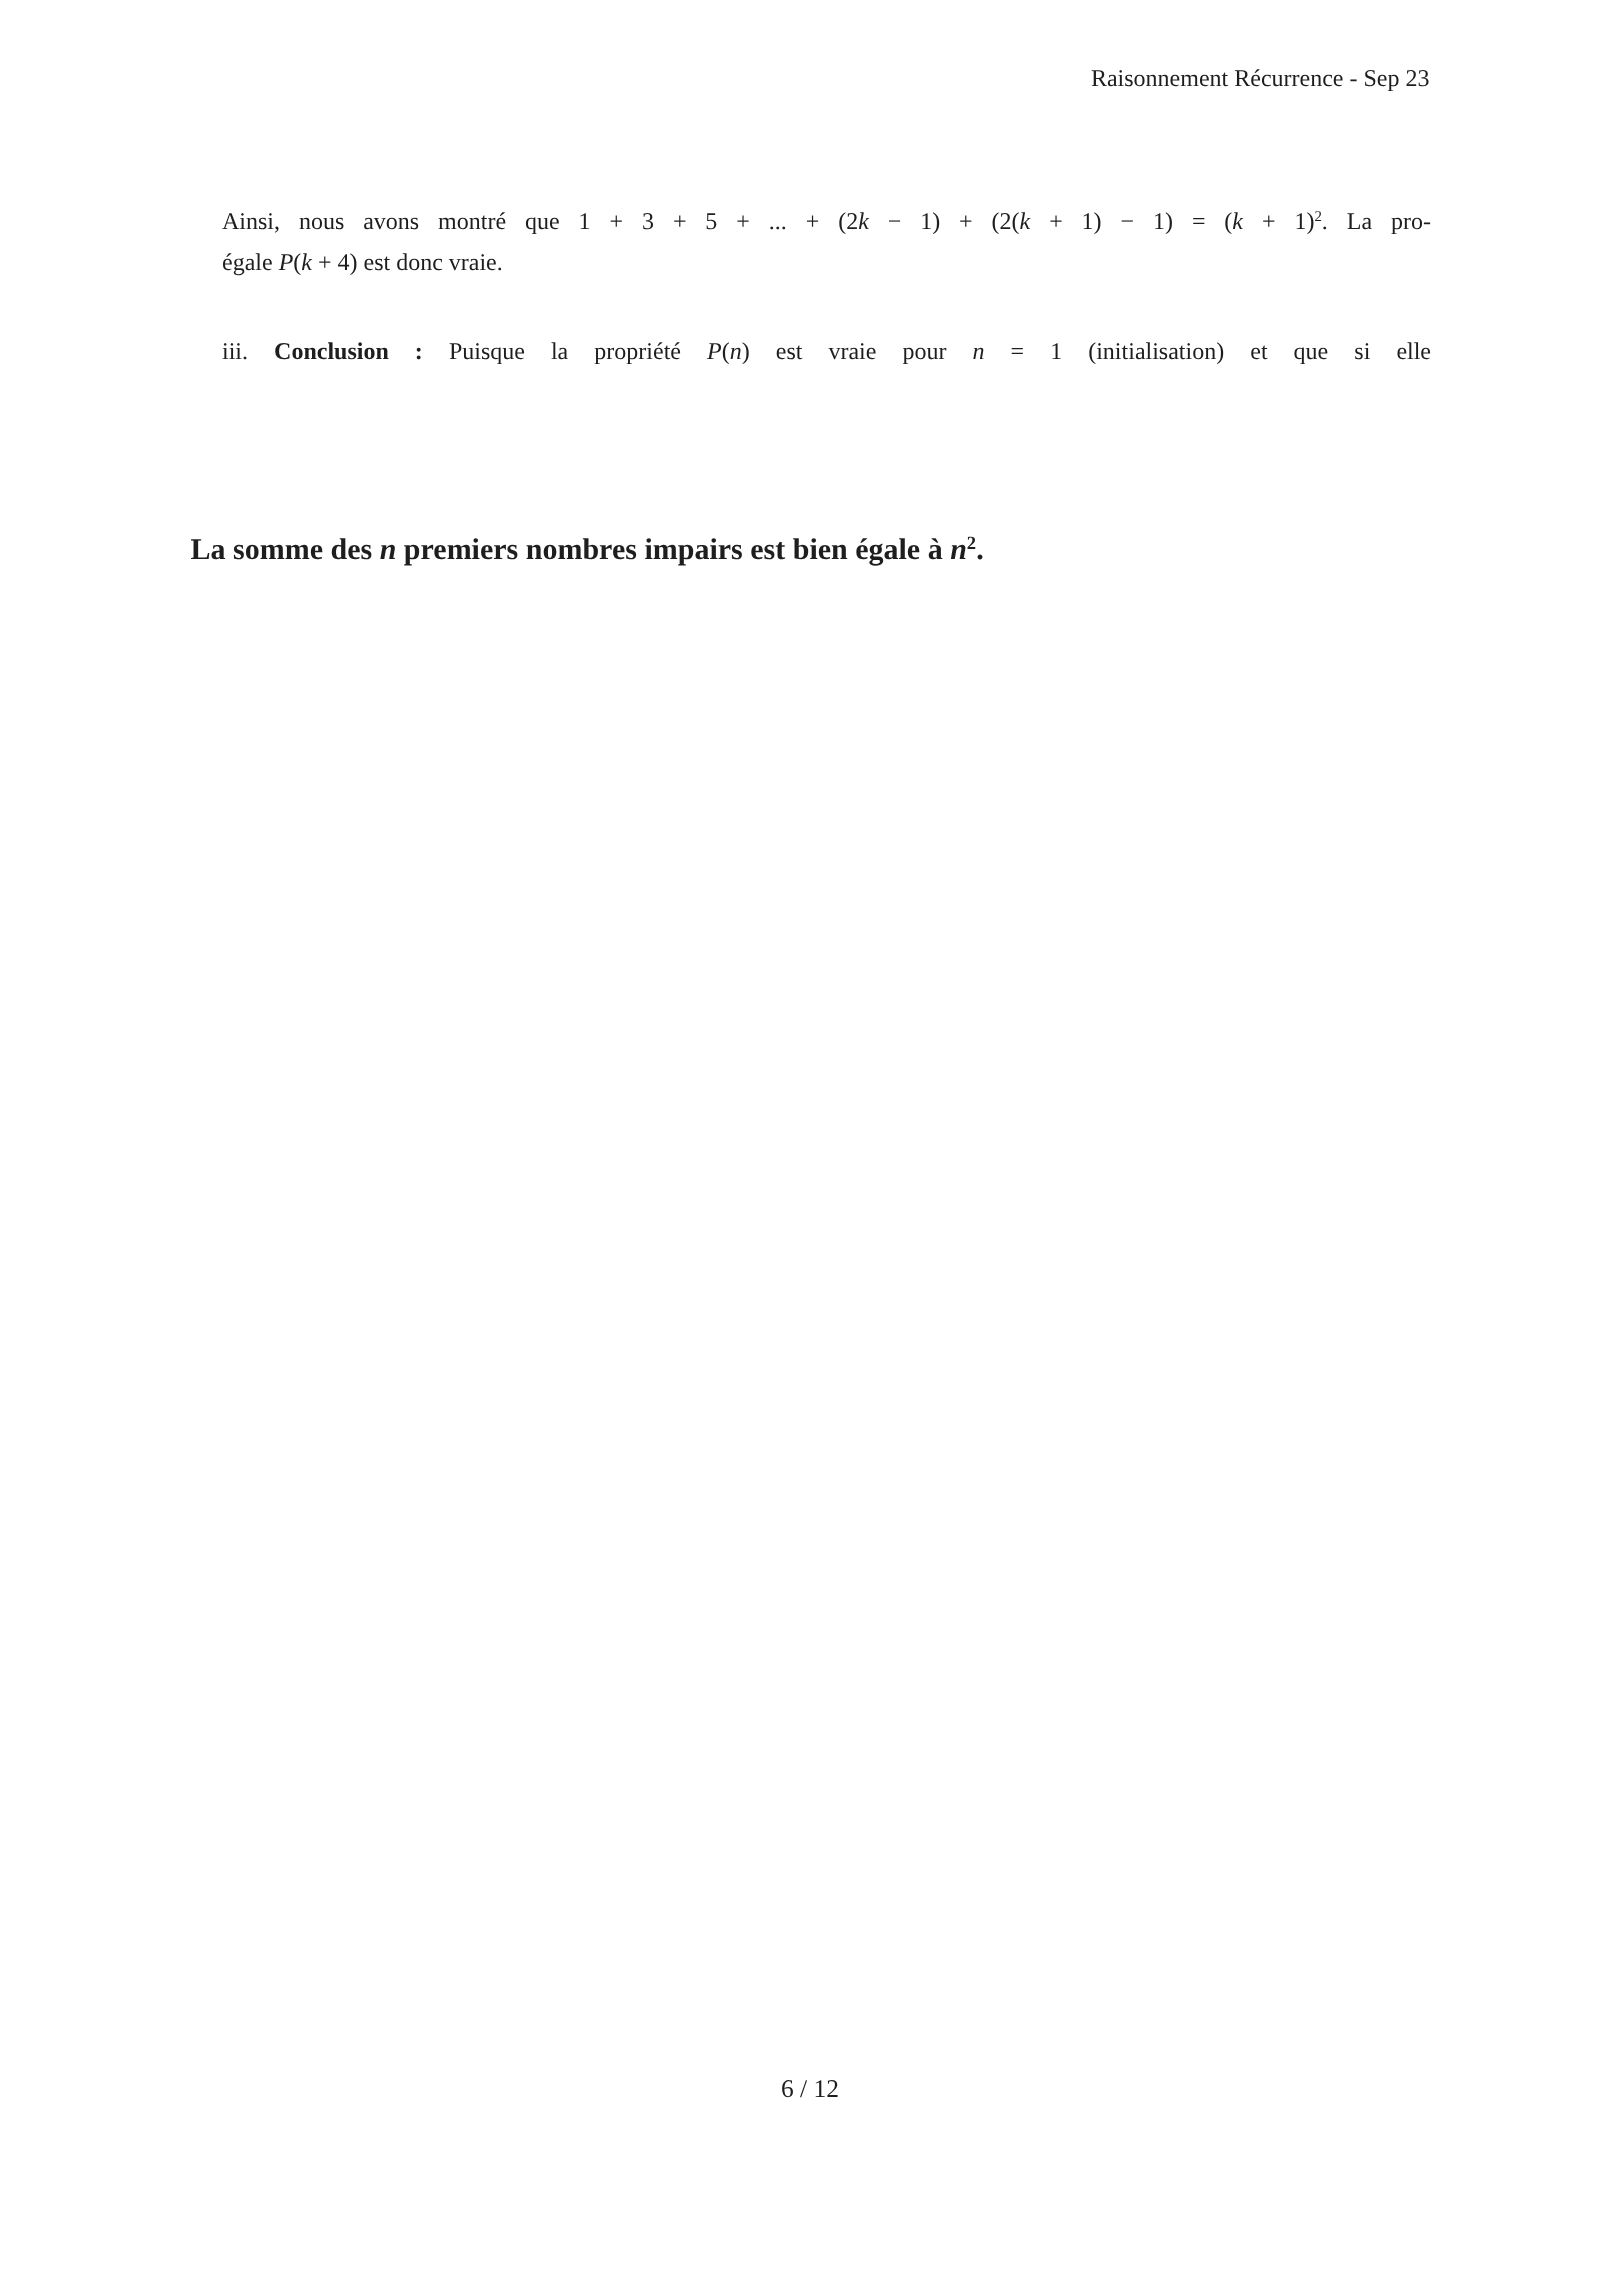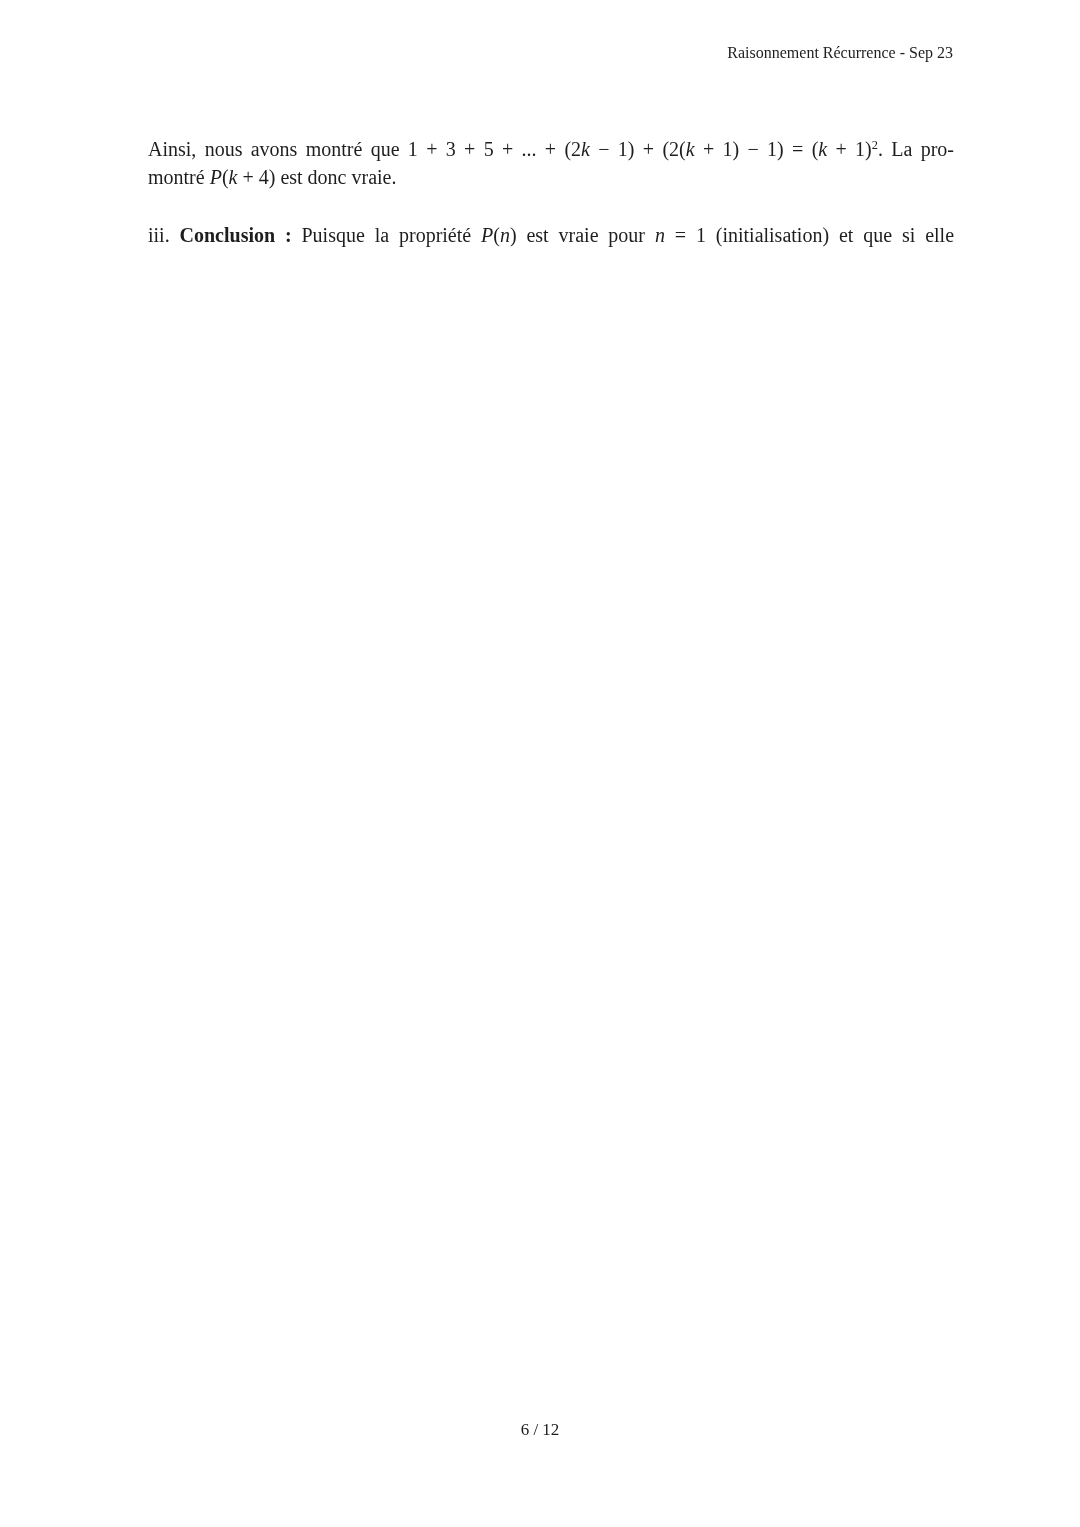--- a/index.html
+++ b/index.html
@@ -22,21 +22,21 @@
     top: 33px;
     right: 127px;
     font-size: 16px;
     line-height: 20px;
     white-space: nowrap;
   }
   .para {
     position: absolute;
     left: 148px;
     width: 806px;
-    font-size: 20px;
+    font-size: 16px;
     line-height: 28px;
   }
   .para-1 { top: 121px; }
   .para-2 { top: 211px; }
   .conclusion {
     position: absolute;
     left: 127px;
     width: 827px;
     top: 338px;
     font-size: 20px;
@@ -54,40 +54,43 @@
   .seg.it { font-style: italic; }
   .seg.b  { font-weight: 700; }
   .seg.bi { font-weight: 700; font-style: italic; }
   .seg.sup, .seg.bsup {
     font-size: 62%;
     vertical-align: 0.55em;
   }
   .seg.bsup { font-weight: 700; }
   .page-footer {
     position: absolute;
-    top: 1409px;
+    top: 1372px;
     left: 0;
     width: 100%;
     text-align: center;
     font-size: 17px;
     line-height: 22px;
   }
 </style>
 </head>
 <body>
 
 <div class="page">
 
   <div class="page-header">Raisonnement Récurrence - Sep 23</div>
 
   <div class="para para-1">
       <div class="line jl"><span class="seg rm">Ainsi, nous avons montré que 1 + 3 + 5 + ... + (2</span><span class="seg it">k</span><span class="seg rm"> − 1) + (2(</span><span class="seg it">k</span><span class="seg rm"> + 1) − 1) = (</span><span class="seg it">k</span><span class="seg rm"> + 1)</span><span class="seg sup">2</span><span class="seg rm">. La pro-</span></div>
-      <div class="line"><span class="seg rm">montré </span><span class="seg it">P</span><span class="seg rm">(</span><span class="seg it">k</span><span class="seg rm"> + 4) est donc vraie.</span></div>
+      <div class="line"><span class="seg rm">égale </span><span class="seg it">P</span><span class="seg rm">(</span><span class="seg it">k</span><span class="seg rm"> + 4) est donc vraie.</span></div>
     </div>
 
   <div class="para para-2">
       <div class="line jl"><span class="seg rm">iii. </span><span class="seg b">Conclusion :</span><span class="seg rm"> Puisque la propriété </span><span class="seg it">P</span><span class="seg rm">(</span><span class="seg it">n</span><span class="seg rm">) est vraie pour </span><span class="seg it">n</span><span class="seg rm"> = 1 (initialisation) et que si elle</span></div>
     </div>
 
+  <div class="conclusion">
+      <div class="line"><span class="seg b">La somme des </span><span class="seg bi">n</span><span class="seg b"> premiers nombres impairs est bien égale à </span><span class="seg bi">n</span><span class="seg bsup">2</span><span class="seg b">.</span></div>
+    </div>
 
   <div class="page-footer">6 / 12</div>
 
 </div>
 
 </body></html>

